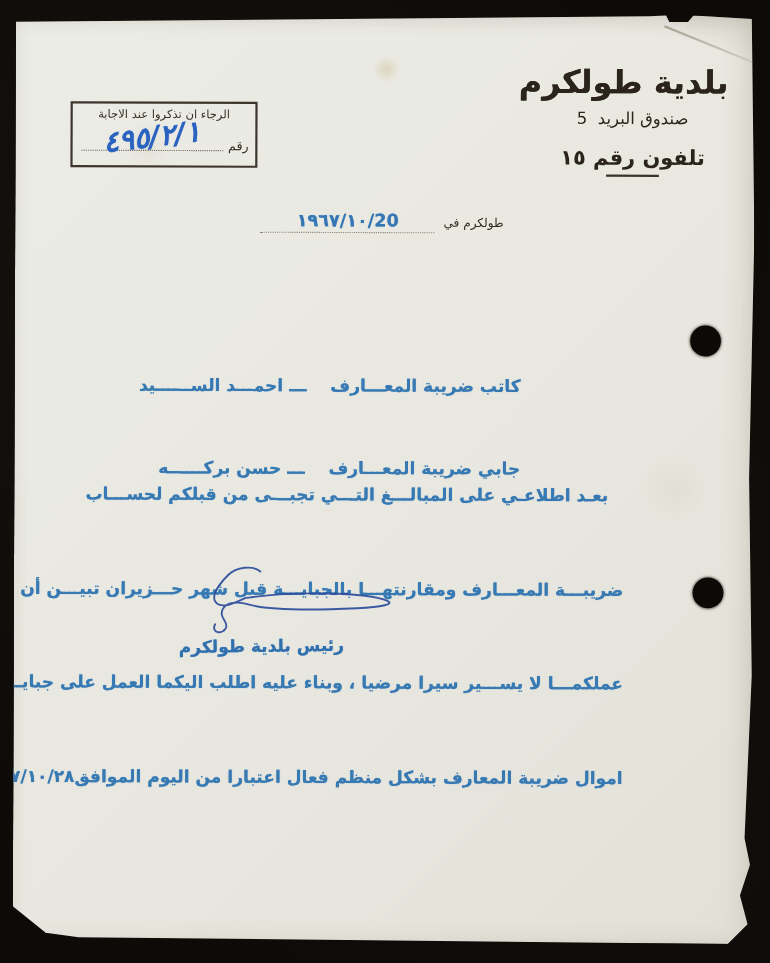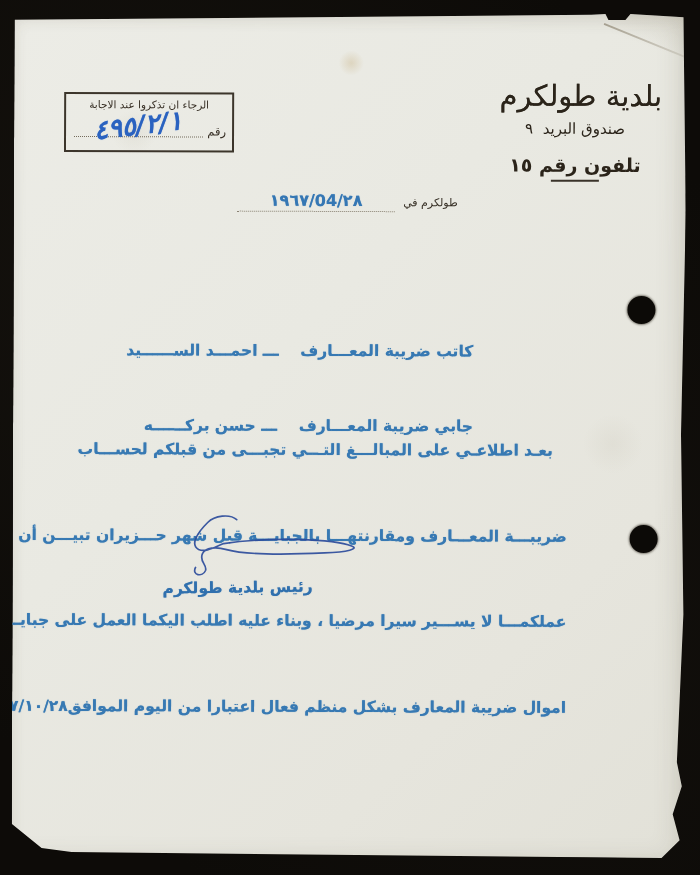--- a/index.html
+++ b/index.html
@@ -43,39 +43,38 @@
   .punch-hole{
     position:absolute;width:28px;height:28px;border-radius:50%;
     background:#0c0a07;box-shadow:0 0 2px 1px rgba(60,55,45,.6);
   }
   .hole-1{left:614px;top:282px;}
   .hole-2{left:617px;top:511px;}
 
   
   .letterhead{position:absolute;right:24px;top:44px;width:200px;text-align:right;color:#2b241a;}
   .muni-title{
-    font-size:29px;font-weight:400;letter-spacing:1px;
+    font-size:29px;font-weight:700;letter-spacing:1px;
     color:#2b241a;text-shadow:0 0 .6px rgba(43,36,26,.8);
     white-space:pre;
-    margin-top:21px;
   }
   .letterhead-sub{width:150px;margin:7px 12px 0 auto;text-align:center;}
   .po-box{font-size:15px;font-weight:500;white-space:pre;}
   .phone{font-size:19px;font-weight:700;margin-top:16px;white-space:pre;}
   .phone-rule{width:48px;height:2px;background:#3a332a;margin:4px auto 0;}
 
   
   .stamp-box{
     position:absolute;left:50px;top:80px;width:170px;height:60px;
     border:2px solid #3c352b;box-sizing:border-box;padding:4px 6px 2px;
     color:#362e24;
   }
   .stamp-instruction{font-size:10.5px;text-align:center;white-space:pre;direction:rtl;}
   .stamp-number-row{
-    display:flex;flex-direction:row-reverse;align-items:flex-start;margin-top:14px;
+    display:flex;flex-direction:row-reverse;align-items:center;margin-top:14px;
   }
   .stamp-number-label{font-size:11.5px;white-space:pre;}
   .stamp-dots{flex:1;border-bottom:1.5px dotted #6f6758;margin:0 4px 2px 2px;height:12px;}
   .stamp-number-value{
     position:absolute;left:8px;top:16px;width:128px;text-align:center;
     font-size:26px;font-weight:700;font-style:italic;
     color:#2a62c0;transform:rotate(-7deg);
     text-shadow:0 0 .7px rgba(42,98,192,.7);
     white-space:pre;
   }
@@ -129,39 +128,39 @@
 <div class="scan-bg"></div>
 
 <div class="paper">
 
   <div class="crease-shade"></div>
   <div class="crease"></div>
 
   <div class="letterhead">
     <div class="muni-title">بلدية طولكرم</div>
     <div class="letterhead-sub">
-      <div class="po-box">صندوق البريد  ٩</div>
+      <div class="po-box">صندوق البريد  5</div>
       <div class="phone">تلفون رقم ١٥</div>
       <div class="phone-rule"></div>
     </div>
   </div>
 
   <div class="stamp-box">
     <div class="stamp-instruction">الرجاء ان تذكروا عند الاجابة</div>
     <div class="stamp-number-row">
       <span class="stamp-number-label">رقم</span>
       <span class="stamp-dots"></span>
     </div>
     <div class="stamp-number-value" dir="ltr">٤٩٥/٢/١</div>
   </div>
 
   <div class="date-line">
     <span class="place-label">طولكرم في</span>
     <span class="date-dotted">
-      <span class="date-value" dir="ltr">١٩٦٧/04/٢٨</span>
+      <span class="date-value" dir="ltr">١٩٦٧/١٠/20</span>
     </span>
   </div>
 
   <div class="addressees">
     <div>كاتب ضريبة المعـــارف    ـــ احمـــد الســــــيد</div>
     <div>جابي ضريبة المعـــارف    ـــ حسن بركــــــه</div>
   </div>
 
   <div class="body-text">
     <div class="indent">بعـد اطلاعـي على المبالـــغ التـــي تجبـــى من قبلكم لحســـاب</div>

